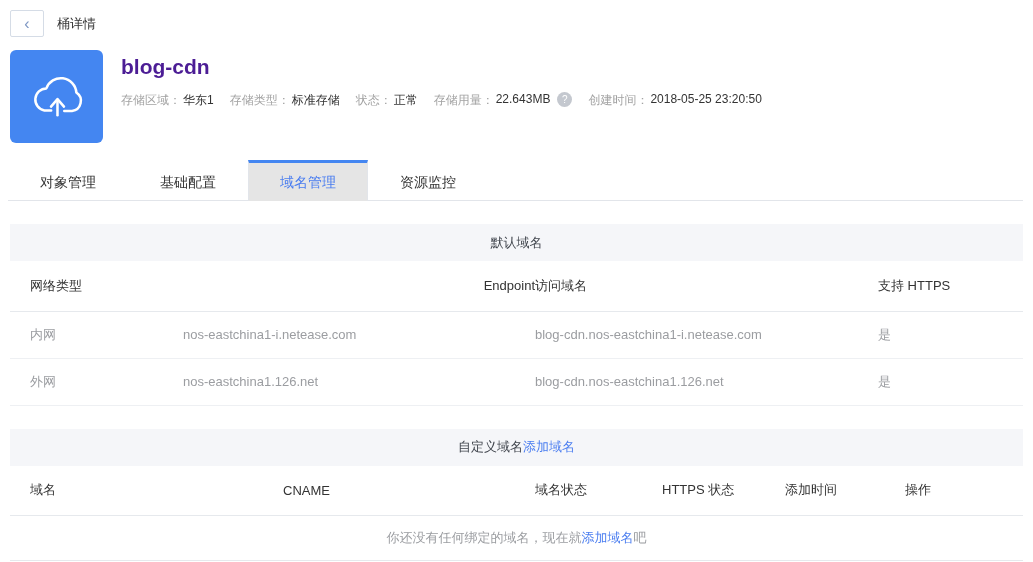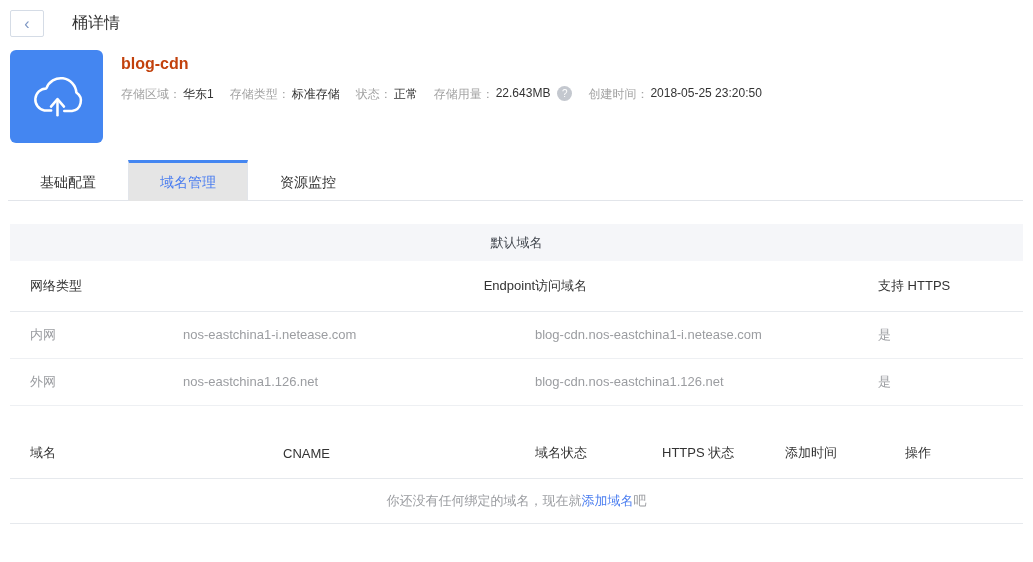--- a/index.html
+++ b/index.html
@@ -4,28 +4,28 @@
 <style>
   * { margin:0; padding:0; box-sizing:border-box; }
   html,body { width:1033px; height:562px; background:#fff;
     font-family:"Liberation Sans","DejaVu Sans",sans-serif; color:#333; overflow:hidden; }
 
   
   .topbar { display:flex; align-items:center; padding:10px 0 0 10px; }
   .back-btn { width:34px; height:27px; border:1px solid #d5dce6; border-radius:2px;
     background:#fff; color:#7e97c3; font-size:16px; line-height:25px; text-align:center;
     cursor:pointer; }
-  .topbar-title { margin-left:28px; font-size:16px; color:#333; }
+  .topbar-title { margin-left:13px; font-size:13px; color:#333; }
 
   
   .bucket-header { display:flex; margin:13px 0 0 10px; }
   .bucket-icon { width:93px; height:93px; background:#4486f1; border-radius:6px;
     display:flex; align-items:center; justify-content:center; flex:none; }
   .bucket-info { margin-left:18px; padding-top:5px; }
-  .bucket-name { font-size:16px; font-weight:bold; color:#c2410c; }
+  .bucket-name { font-size:21px; font-weight:bold; color:#4c1d95; }
   .meta-row { margin-top:13px; font-size:12px; display:flex; align-items:center; }
   .meta-item { margin-right:16px; display:flex; }
   .meta-label { color:#a3a3a3; }
   .meta-value { color:#333; margin-left:2px; }
   .help-icon { display:inline-block; width:15px; height:15px; margin-left:7px;
     border-radius:50%; background:#c4c8cf; color:#fff; font-size:10px; line-height:15px;
     text-align:center; cursor:pointer; }
 
   
   .tabs { display:flex; margin:17px 0 0 8px; width:1015px; border-bottom:1px solid #e2e5ea;
@@ -95,20 +95,21 @@
       </span>
       <span class="meta-item">
         <span class="meta-label">创建时间：</span>
         <span class="meta-value">2018-05-25 23:20:50</span>
       </span>
     </div>
   </div>
 </div>
 
 <div class="tabs">
+  <div class="tab">对象管理</div>
   <div class="tab">基础配置</div>
   <div class="tab active">域名管理</div>
   <div class="tab">资源监控</div>
 </div>
 
 <div class="section">
   <div class="section-header">
     <span>默认域名</span>
   </div>
   <table>
@@ -131,20 +132,24 @@
         <td>外网</td>
         <td>nos-eastchina1.126.net</td>
         <td>blog-cdn.nos-eastchina1.126.net</td>
         <td>是</td>
       </tr>
     </tbody>
   </table>
 </div>
 
 <div class="section">
+  <div class="section-header">
+    <span>自定义域名</span>
+    <a class="link">添加域名</a>
+  </div>
   <table>
     <thead>
       <tr>
         <td class="t2-c1">域名</td>
         <td class="t2-c2">CNAME</td>
         <td class="t2-c3">域名状态</td>
         <td class="t2-c4">HTTPS 状态</td>
         <td class="t2-c5">添加时间</td>
         <td>操作</td>
       </tr>

